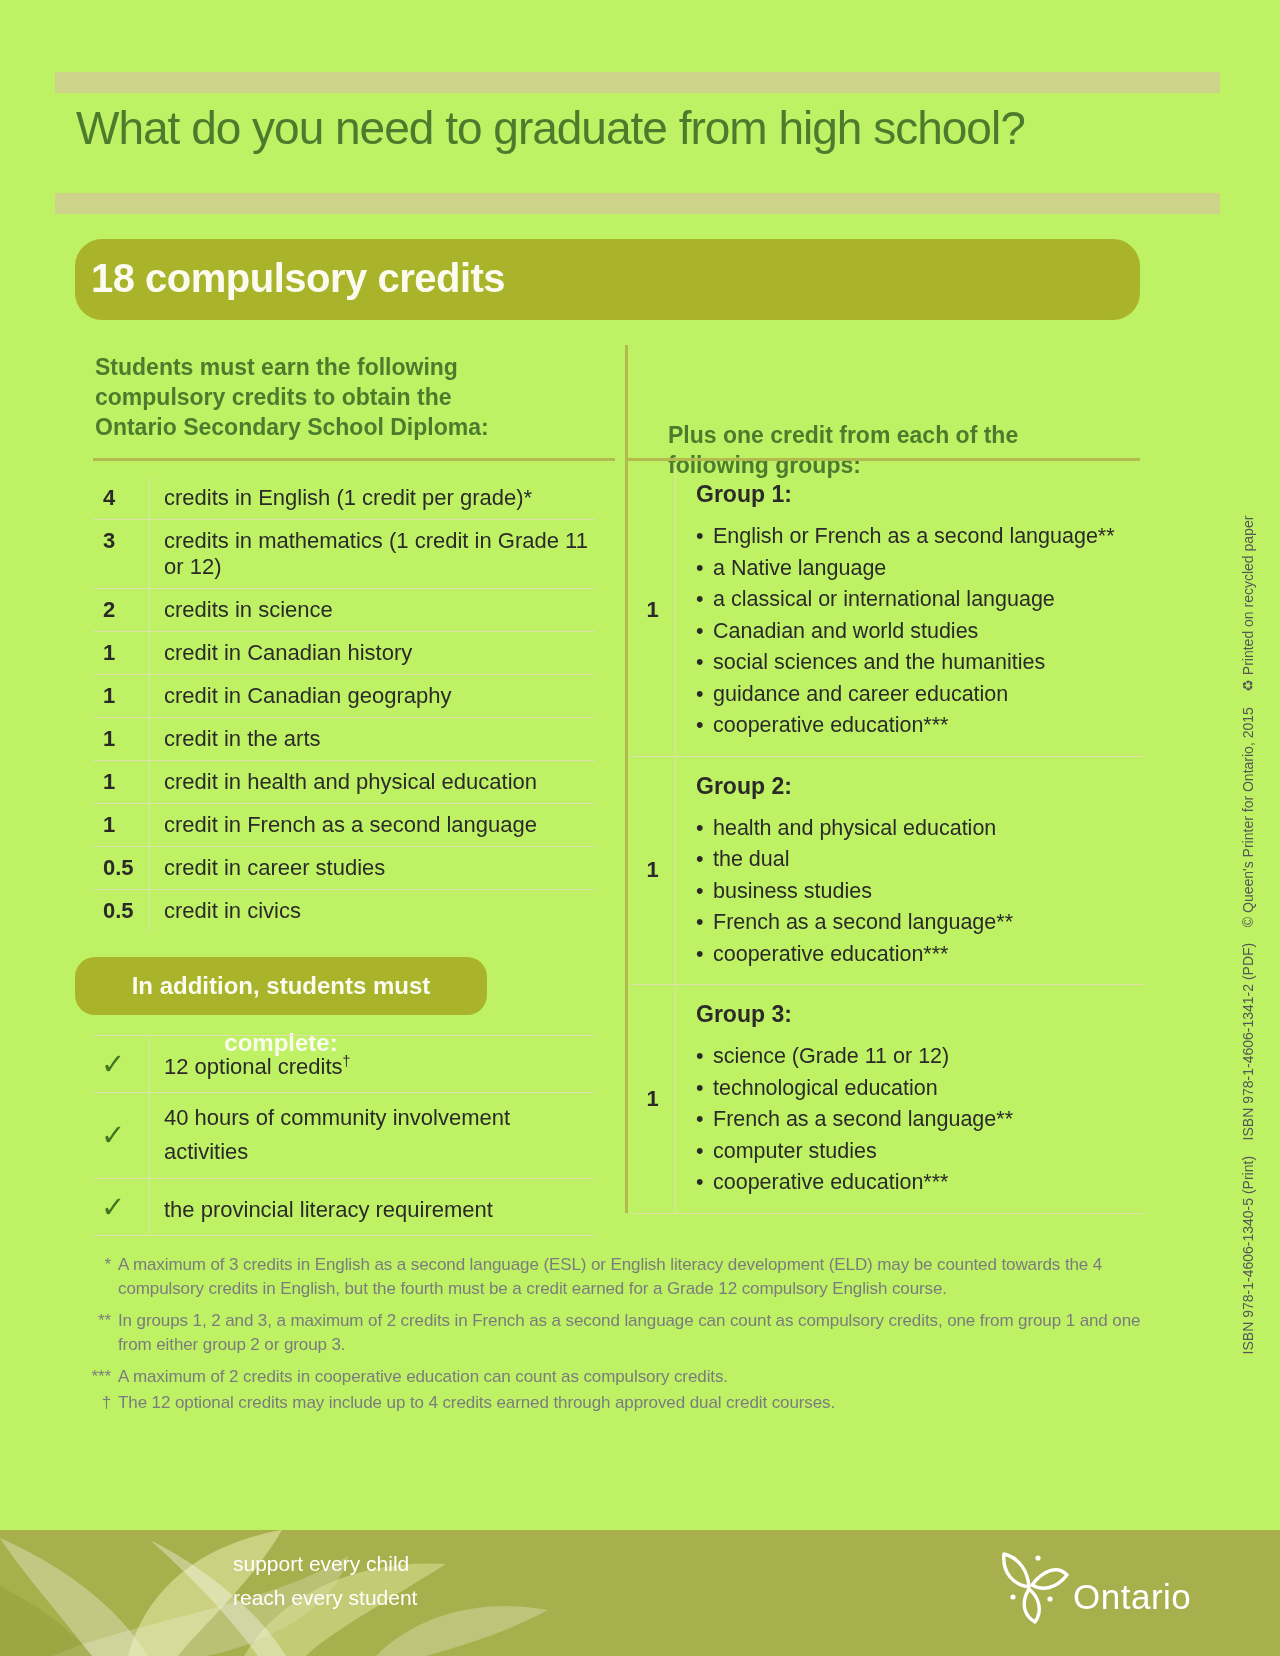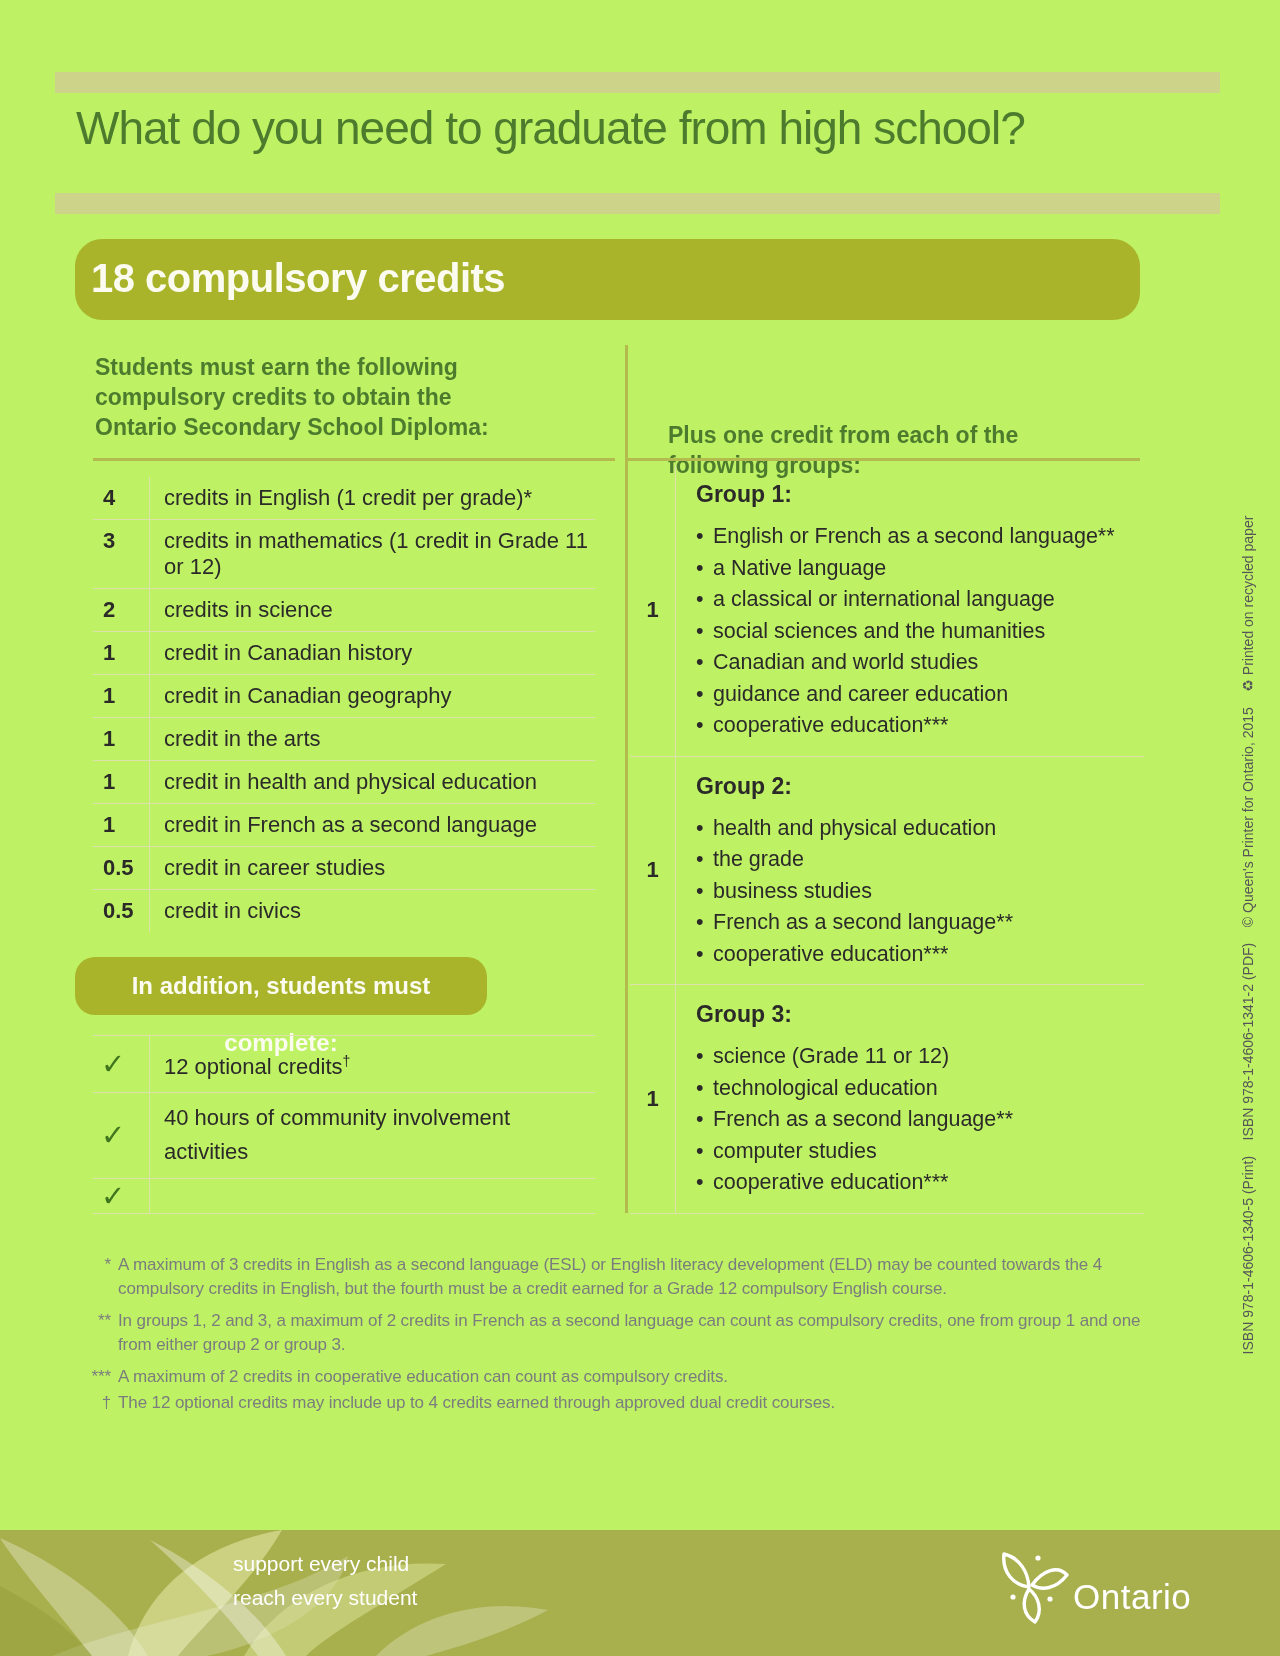--- a/index.html
+++ b/index.html
@@ -158,46 +158,47 @@
     <div class="krow">
       <div class="kcheck">✓</div>
       <div class="ktxt"><span>12 optional credits</span><sup>†</sup></div>
     </div>
     <div class="krow">
       <div class="kcheck">✓</div>
       <div class="ktxt"><span>40 hours of community involvement activities</span><sup></sup></div>
     </div>
     <div class="krow">
       <div class="kcheck">✓</div>
+      <div class="ktxt"><span>the provincial literacy requirement</span><sup></sup></div>
     </div>
   </div>
 
   <div class="groups">
     <div class="group">
       <div class="gnum">1</div>
       <div class="gcontent">
         <div class="glabel">Group 1:</div>
         <ul>
           <li>English or French as a second language**</li>
           <li>a Native language</li>
           <li>a classical or international language</li>
+          <li>Canadian and world studies</li>
           <li>social sciences and the humanities</li>
-          <li>Canadian and world studies</li>
           <li>guidance and career education</li>
           <li>cooperative education***</li>
         </ul>
       </div>
     </div>
     <div class="group">
       <div class="gnum">1</div>
       <div class="gcontent">
         <div class="glabel">Group 2:</div>
         <ul>
           <li>health and physical education</li>
-          <li>the grade</li>
+          <li>the dual</li>
           <li>business studies</li>
           <li>French as a second language**</li>
           <li>cooperative education***</li>
         </ul>
       </div>
     </div>
     <div class="group">
       <div class="gnum">1</div>
       <div class="gcontent">
         <div class="glabel">Group 3:</div>

